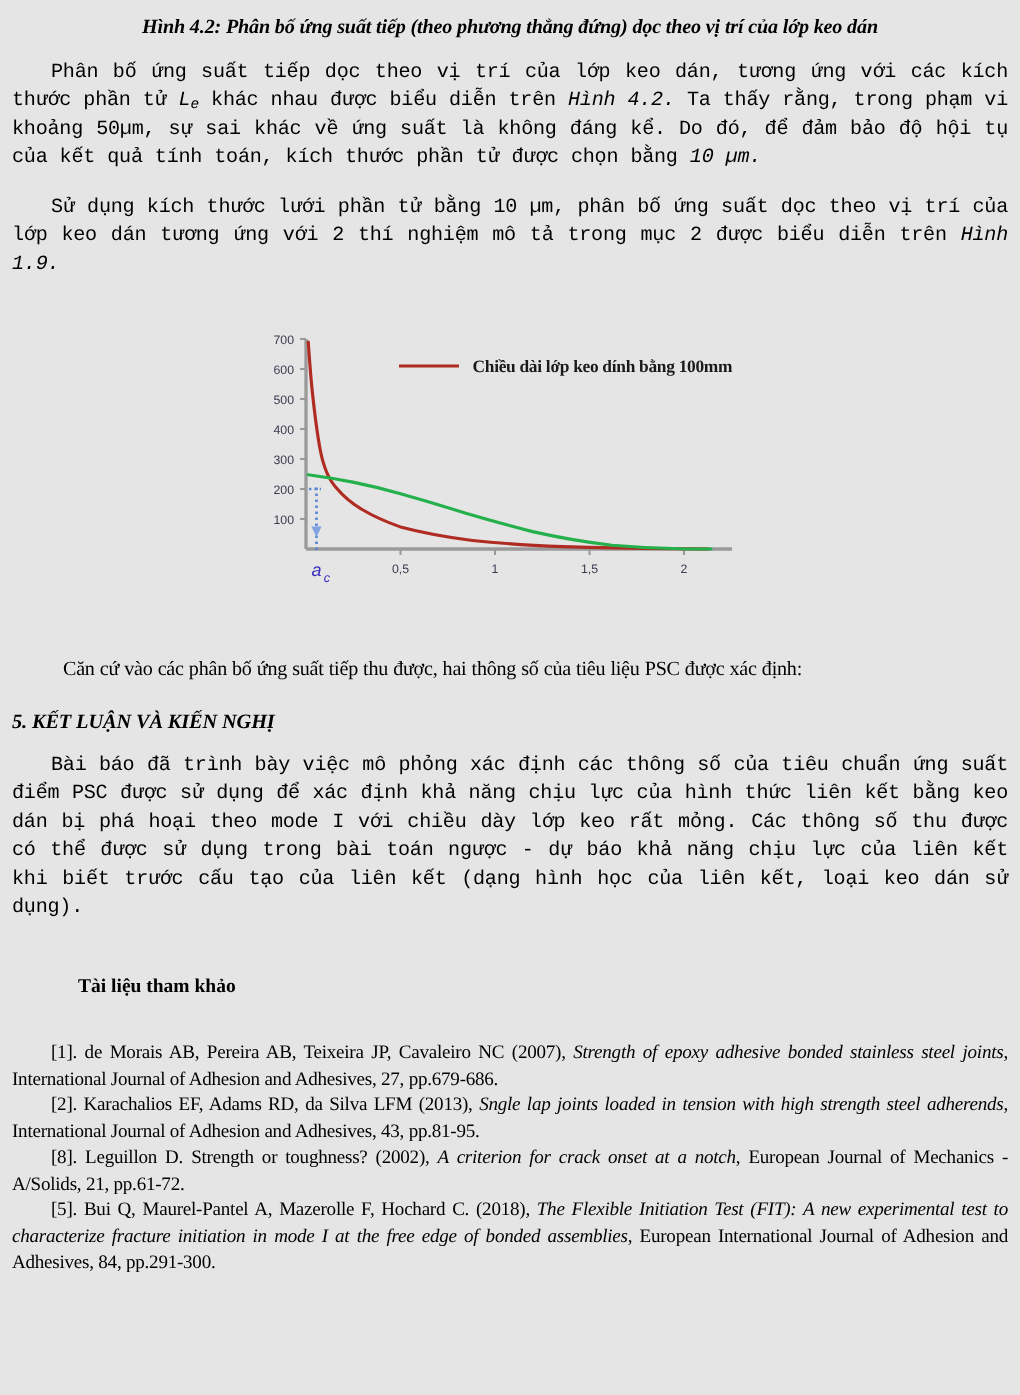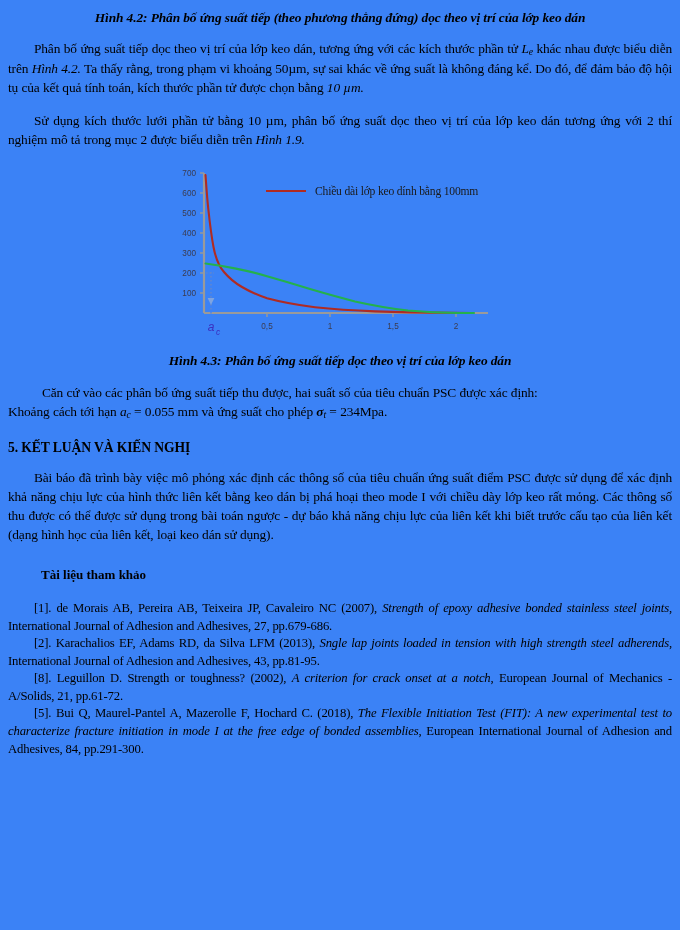--- a/index.html
+++ b/index.html
@@ -5,21 +5,21 @@
 <style>
   html, body {
     margin: 0;
     padding: 0;
     background: #ffffff;
   }
   .page {
     position: relative;
     width: 680px;
     height: 930px;
-    background: #3b82f6;
+    background: #e5e5e5;
     font-family: "Liberation Serif", "DejaVu Serif", serif;
     color: #000000;
     overflow: hidden;
     box-sizing: border-box;
     padding: 0 8px;
   }
 
   
   .fig-caption {
     font-weight: bold;
@@ -30,38 +30,39 @@
     letter-spacing: -0.1px;
     margin: 0;
   }
   .caption-top { padding-top: 6px; }
 
   .section-head {
     font-weight: bold;
     font-size: 13.6px;
     letter-spacing: -0.1px;
     margin: 0;
+    font-style: italic;
   }
   .refs-head {
     font-weight: bold;
     font-size: 13px;
-    margin: 5px;
+    margin: 16px;
     padding-left: 28px;
   }
 
   
   p.body {
     font-size: 13.4px;
     line-height: 1.42;
     text-align: justify;
     margin: 0;
     letter-spacing: -0.15px;
     word-spacing: 0.2px;
   }
-  p.body.indent { text-indent: 26px; }
+  p.body.indent { text-indent: 26px; font-family: Liberation Mono, monospace; }
   p.ref {
     font-size: 12.7px;
     line-height: 1.38;
     text-align: justify;
     margin: 0;
     text-indent: 26px;
     letter-spacing: -0.15px;
   }
   .it { font-style: italic; }
   sub { font-size: 72%; vertical-align: -0.22em; }
@@ -69,21 +70,21 @@
   .sp4 { height: 4px; }
   .sp12 { height: 12px; }
   .sp14 { height: 14px; }
   .sp18 { height: 18px; }
 
   
   .chart-wrap {
     position: relative;
     width: 340px;
     height: 178px;
-    margin: 0 auto;
+    margin: 16px auto;
   }
   .chart-svg { display: block; }
 
   .legend-box {
     position: absolute;
     left: 96px;
     top: 20px;
     width: 250px;
   }
   .legend-row {
@@ -98,20 +99,21 @@
     border-top-style: solid;
     margin-right: 9px;
     flex: 0 0 auto;
   }
   .legend-label {
     font-size: 11.6px;
     font-family: "Liberation Serif", "DejaVu Serif", serif;
     color: #1a1a1a;
     white-space: nowrap;
     letter-spacing: -0.2px;
+    font-weight: bold;
   }
 
   .ytick-label, .xtick-label {
     font-size: 8.2px;
     fill: #3b3b4f;
     font-family: "Liberation Sans", sans-serif;
   }
   .ac-label {
     font-size: 12px;
     fill: #3b2fbf;
@@ -214,26 +216,24 @@
     <div class="legend-box">
       <div class="legend-row">
         <span class="legend-swatch" style="border-top-color:#B02B22;"></span>
         <span class="legend-label">Chiều dài lớp keo dính bằng 100mm</span>
       </div>
     </div>
   </div>
 
   <div class="sp12"></div>
 
-  <div class="fig-caption">Hình 4.3: Phân bố ứng suất tiếp dọc theo vị trí của lớp keo dán</div>
 
   <div class="sp14"></div>
 
-  <p class="body" style="text-indent:34px;"><span>Căn cứ vào các phân bố ứng suất tiếp thu được,  hai suất số của tiêu chuẩn PSC được xác định:</span></p>
-  <p class="body"><span>Khoảng cách tới hạn </span><span class="it">a</span><sub class="it">c</sub><span> = 0.055 mm và ứng suất cho phép  </span><span class="it" style="font-weight:bold;">σ</span><sub class="it">t</sub><span> = 234Mpa.</span></p>
+  <p class="body" style="text-indent:34px;"><span>Căn cứ vào các phân bố ứng suất tiếp thu được,  hai thông số của tiêu liệu PSC được xác định:</span></p>
 
   <div class="sp18"></div>
 
   <div class="section-head">5. KẾT LUẬN VÀ KIẾN NGHỊ</div>
 
   <div class="sp12"></div>
 
   <p class="body indent">Bài báo đã trình bày việc mô phỏng xác định các thông số của tiêu chuẩn ứng suất điểm PSC được sử dụng để xác định khả năng chịu lực của hình thức liên kết bằng keo dán bị phá hoại theo mode I với chiều dày lớp keo rất mỏng. Các thông số thu được có thể được sử dụng trong bài toán ngược - dự báo khả năng chịu lực của liên kết khi biết trước cấu tạo của liên kết (dạng hình học của liên kết, loại keo dán sử dụng).</p>
 
   <div class="sp18"></div>

